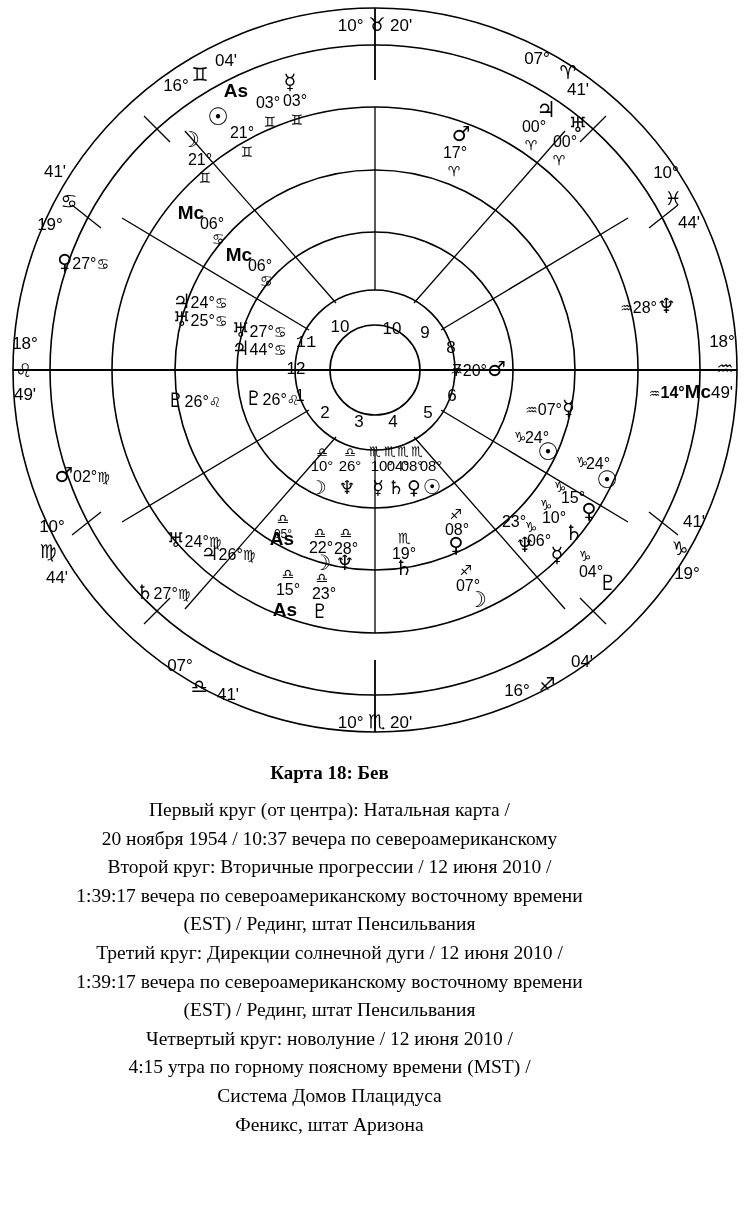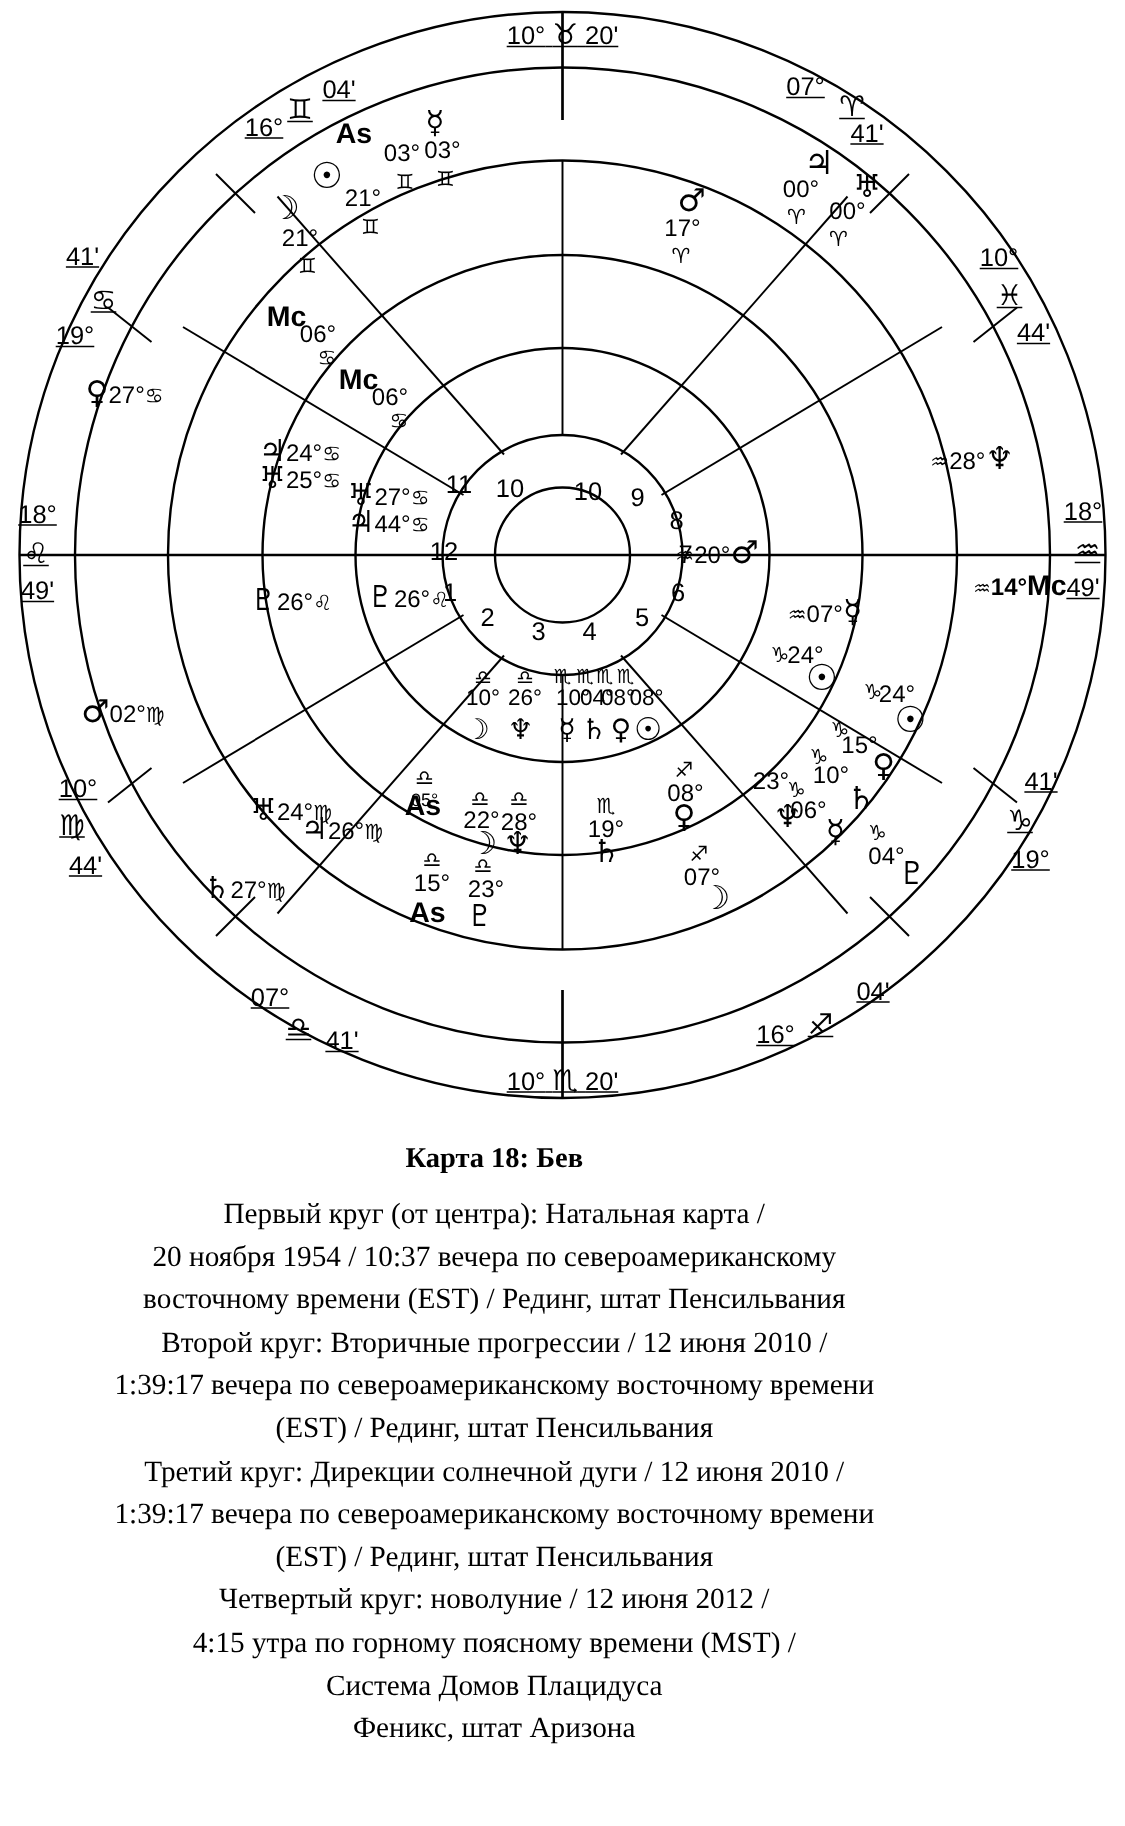--- a/index.html
+++ b/index.html
@@ -39,21 +39,20 @@
     white-space: nowrap;
     font-family: "DejaVu Sans", sans-serif;
     font-weight: 700;
     line-height: 1;
     color: #000;
   }
   .cusp {
     font-family: "Liberation Sans", sans-serif;
     font-weight: 400;
     font-size: 17px;
-    text-decoration: underline;
   }
   .cusp .sym {
     font-family: "DejaVu Sans", sans-serif;
     font-weight: 700;
     font-size: 19px;
   }
   .planet {
     font-family: "Liberation Sans", sans-serif;
     font-weight: 400;
     font-size: 16px;
@@ -267,21 +266,21 @@
     <div class="gl housenum" style="left:425px;top:332px;"><span>9</span></div>
     <div class="gl housenum" style="left:451px;top:347px;"><span>8</span></div>
     <div class="gl housenum" style="left:457px;top:370px;"><span>7</span></div>
     <div class="gl housenum" style="left:452px;top:395px;"><span>6</span></div>
     <div class="gl housenum" style="left:428px;top:412px;"><span>5</span></div>
     <div class="gl housenum" style="left:393px;top:421px;"><span>4</span></div>
     <div class="gl housenum" style="left:359px;top:421px;"><span>3</span></div>
     <div class="gl housenum" style="left:325px;top:412px;"><span>2</span></div>
     <div class="gl housenum" style="left:300px;top:395px;"><span>1</span></div>
     <div class="gl housenum" style="left:296px;top:368px;"><span>12</span></div>
-    <div class="gl housenum" style="left:306px;top:323px;"><span>11</span></div>
+    <div class="gl housenum" style="left:306px;top:342px;font-family:Liberation Mono, monospace;"><span>11</span></div>
     <div class="gl housenum" style="left:340px;top:326px;"><span>10</span></div>
 
     <div class="gl planet" style="left:190px;top:140px;">
       <span class="sym" style="font-size:22px;">☽</span>
     </div>
     <div class="gl planet" style="left:200px;top:160px;">
       <span>21°</span>
     </div>
     <div class="gl planet" style="left:205px;top:178px;">
       <span class="sgn">♊</span>
@@ -629,24 +628,23 @@
       <span class="sgn">♒</span><span>20°</span><span class="sym" style="font-size:21px;">♂</span>
     </div>
 
   </div>
 </div>
 
 <div id="caption">
   <div id="caption-title">Карта 18: Бев</div>
   <div class="cap-line">Первый круг (от центра): Натальная карта /</div>
   <div class="cap-line">20 ноября 1954 / 10:37 вечера по североамериканскому</div>
-  <div class="cap-line">восточному времени (EST) / Рединг, штат Пенсильвания</div>
   <div class="cap-line">Второй круг: Вторичные прогрессии / 12 июня 2010 /</div>
   <div class="cap-line">1:39:17 вечера по североамериканскому восточному времени</div>
   <div class="cap-line">(EST) / Рединг, штат Пенсильвания</div>
   <div class="cap-line">Третий круг: Дирекции солнечной дуги / 12 июня 2010 /</div>
   <div class="cap-line">1:39:17 вечера по североамериканскому восточному времени</div>
   <div class="cap-line">(EST) / Рединг, штат Пенсильвания</div>
-  <div class="cap-line">Четвертый круг: новолуние / 12 июня 2012 /</div>
+  <div class="cap-line">Четвертый круг: новолуние / 12 июня 2010 /</div>
   <div class="cap-line">4:15 утра по горному поясному времени (MST) /</div>
   <div class="cap-line">Система Домов Плацидуса</div>
   <div class="cap-line">Феникс, штат Аризона</div>
 </div>
 
 </body></html>

